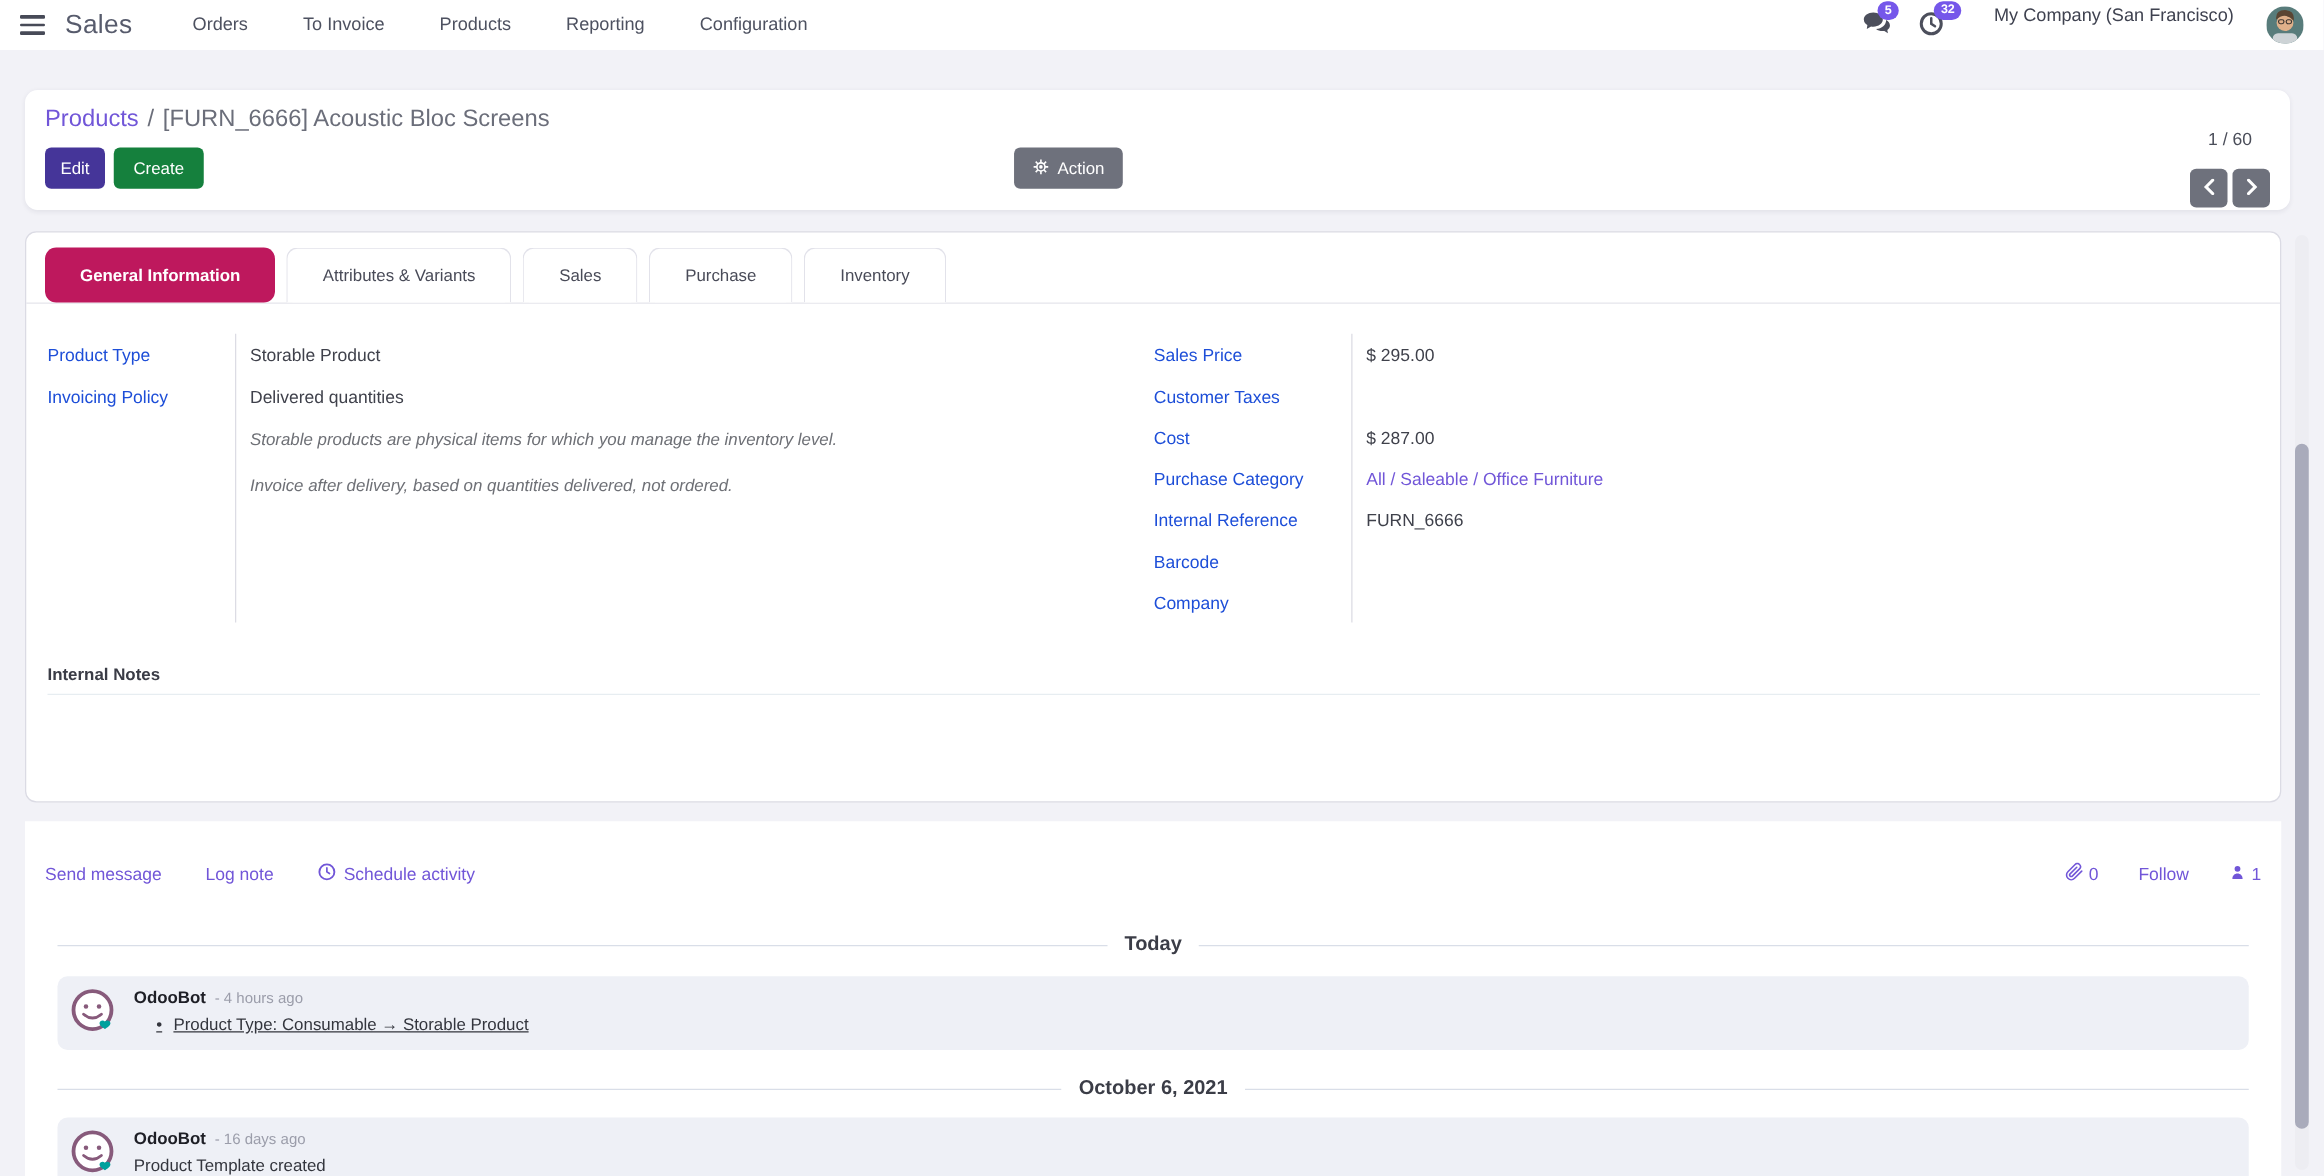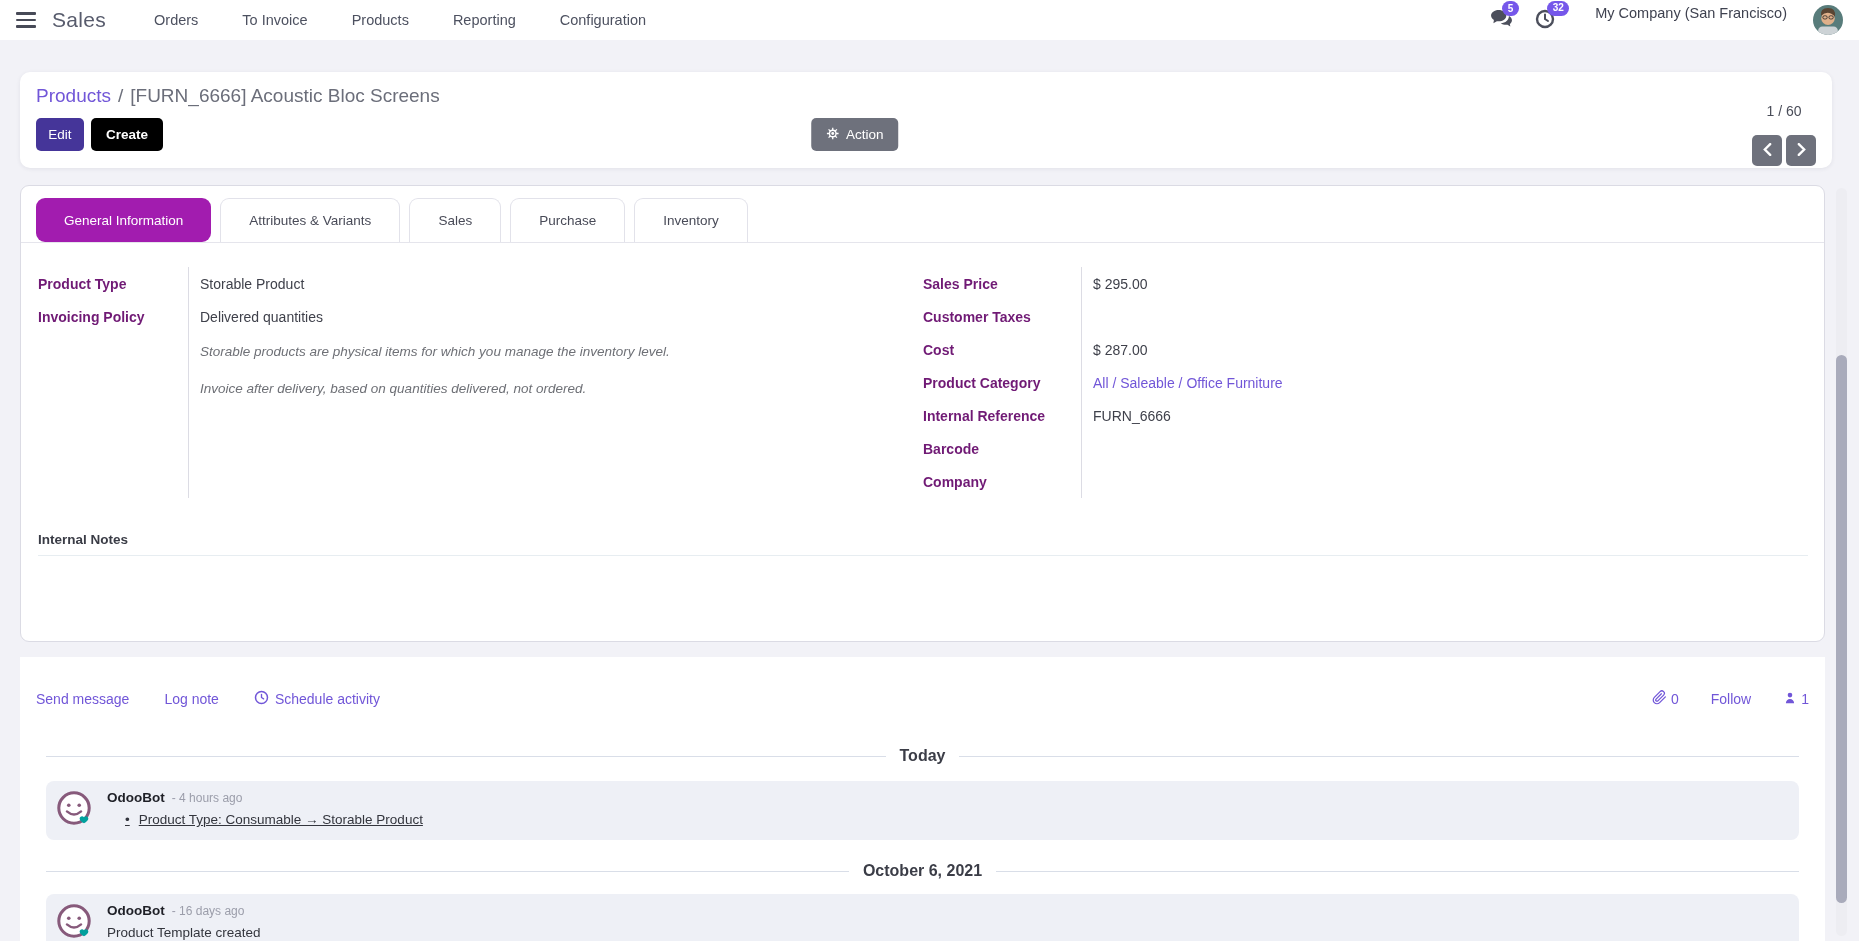--- a/index.html
+++ b/index.html
@@ -25,47 +25,47 @@
   .control-card { margin:32px 27px 0 20px; background:#fff; border-radius:10px;
     padding:13px 16px 17px; box-shadow:0 1px 4px rgba(40,40,70,.08); }
   .breadcrumb { font-size:19px; color:#6b6e7a; }
   .bc-link { color:#7156d8; cursor:pointer; }
   .bc-sep { margin:0 7px; }
   .btn-row { margin-top:11px; display:flex; align-items:center; position:relative; height:33px; }
   .btn { height:33px; border:none; border-radius:5px; color:#fff; font-size:13.5px;
     display:inline-flex; align-items:center; justify-content:center; cursor:pointer;
     font-family:inherit; }
   .btn-edit { background:#453599; width:48px; margin-right:7px; }
-  .btn-create { background:#000000; width:72px;font-weight:bold; }
+  .btn-create { background:#15803d; width:72px; }
   .btn-action { background:#6e717c; position:absolute; left:46%; transform:translateX(-50%);
     padding:0 15px; gap:7px; }
   .pager { margin-left:auto; display:flex; align-items:center; gap:16px;flex-direction:column; }
   .pager-count { font-size:14px; color:#4a4d59; cursor:pointer; }
   .pager-btns { display:flex; gap:4px; }
   .pager-btn { width:30px; height:31px; border:none; border-radius:5px; background:#6e717c;
     display:flex; align-items:center; justify-content:center; cursor:pointer; }
   
   .sheet { margin:17px 34px 0 20px; background:#fff; border:1px solid #dbdbe4;
     border-radius:9px; height:457px; }
   .tabs { display:flex; align-items:flex-end; padding:12px 0 0 15px; border-bottom:1px solid #e5e5ec; }
   .tab { height:44px; display:flex; align-items:center; padding:0 28px; font-size:13.5px;
     cursor:pointer; color:#494b58; background:#fff; }
-  .tab.active { background:#a21caf; color:#fff; font-weight:normal; border-radius:9px; }
+  .tab.active { background:#be185d; color:#fff; font-weight:bold; border-radius:9px; }
   .tab:not(.active) { border:1px solid #e2e2ea; border-bottom:none; border-radius:9px 9px 0 0;
     margin-left:9px; }
   .form-area { display:flex; padding:24px 16px 0 17px; }
   .fgroup { display:flex; align-items:stretch; }
   .fgroup-left { width:700px; }
   .fgroup-right { margin-left:185px; }
   .fl-labels { display:flex; flex-direction:column; }
   .fgroup-left .fl-labels { width:150px; }
   .fgroup-right .fl-labels { width:158px; }
   .fl-vals { border-left:1px solid #dcdce4; padding-left:11px; flex:1; display:flex; flex-direction:column; }
   .frow { height:33px; display:flex; align-items:center; white-space:nowrap; }
-  .flabel { font-weight:bold; color:#701a75; font-size:14px; }
+  .flabel { font-weight:normal; color:#1d4ed8; font-size:14px; }
   .fval { color:#3f414b; font-size:14px; }
   .note-row { height:37px; display:flex; align-items:center; font-style:italic;
     color:#6e7076; font-size:13.5px; white-space:nowrap; }
   .link { color:#7156d8; cursor:pointer; }
   .internal-notes { margin:34px 16px 0 17px; }
   .in-label { font-weight:bold; font-size:13.5px; color:#3a3c46; }
   .in-rule { border-bottom:1px solid #e7edf1; margin-top:8px; }
   
   .chatter { margin:15px 34px 0 20px; background:#fff; padding:32px 16px 40px; }
   .chat-toolbar { display:flex; align-items:center; font-size:14px; height:20px; }
@@ -202,21 +202,21 @@
         <div class="note-row">Storable products are physical items for which you manage the inventory level.</div>
         <div class="note-row">Invoice after delivery, based on quantities delivered, not ordered.</div>
       </div>
     </div>
 
     <div class="fgroup fgroup-right">
       <div class="fl-labels">
         <div class="frow flabel">Sales Price</div>
         <div class="frow flabel">Customer Taxes</div>
         <div class="frow flabel">Cost</div>
-        <div class="frow flabel">Product Category</div>
+        <div class="frow flabel">Purchase Category</div>
         <div class="frow flabel">Internal Reference</div>
         <div class="frow flabel">Barcode</div>
         <div class="frow flabel">Company</div>
       </div>
       <div class="fl-vals">
         <div class="frow fval">$ 295.00</div>
         <div class="frow fval"></div>
         <div class="frow fval">$ 287.00</div>
         <div class="frow fval link">All / Saleable / Office Furniture</div>
         <div class="frow fval">FURN_6666</div>

